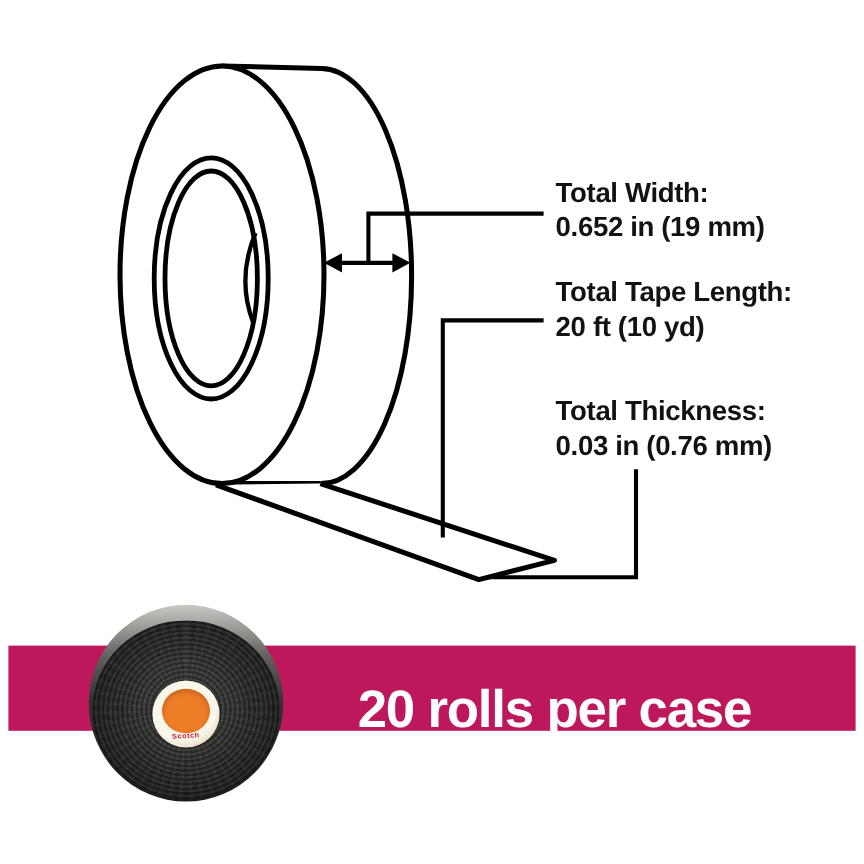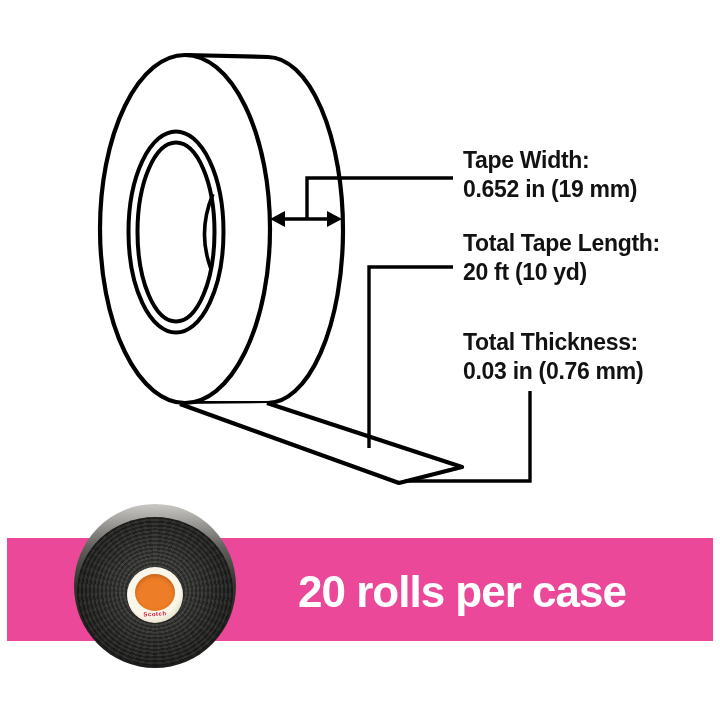--- a/index.html
+++ b/index.html
@@ -10,22 +10,22 @@
   .drawing{position:absolute;left:0;top:0;}
   .spec{
     position:absolute;left:463px;color:#121212;
     font-size:23px;line-height:29px;letter-spacing:-0.3px;font-weight:700;
   }
   .spec .spec-value{font-weight:700;}
   .spec-0{top:146px;}
   .spec-1{top:229px;}
   .spec-2{top:328px;}
   .banner{
-    position:absolute;left:7px;top:538px;width:706px;height:103px;
-    background:#ec4899;z-index:1;text-decoration:underline;
+    position:absolute;left:7px;top:538px;width:706px;height:71px;
+    background:#be185d;z-index:1;text-decoration:underline;
   }
   .banner-text{
     position:absolute;left:240px;top:0;width:430px;height:99px;
     display:flex;align-items:center;justify-content:center;
     color:#ffffff;font-size:44px;font-weight:700;letter-spacing:-1px;
     padding-top:8px;box-sizing:border-box;
   }
   
   .roll-photo{position:absolute;left:74px;top:504px;width:162px;height:164px;z-index:2;}
   .roll-rim{
@@ -80,21 +80,21 @@
     <path d="M 281,219 L 331,219" stroke="#000" stroke-width="3.6"></path>
     <polygon points="270,219 285,211 285,227" fill="#000"></polygon>
     <polygon points="342,219 327,211 327,227" fill="#000"></polygon>
 
     <path d="M 307,219 L 307,178 L 453,178" stroke="#000" stroke-width="3.4" fill="none"></path>
     <path d="M 453,267 L 369,267 L 369,448" stroke="#000" stroke-width="3.4" fill="none"></path>
     <path d="M 530,391 L 530,481 L 405,481" stroke="#000" stroke-width="3.4" fill="none"></path>
   </svg>
 
   <div class="spec spec-0">
-    <div class="spec-label">Tape Width:</div>
+    <div class="spec-label">Total Width:</div>
     <div class="spec-value">0.652 in (19 mm)</div>
   </div>
   <div class="spec spec-1">
     <div class="spec-label">Total Tape Length:</div>
     <div class="spec-value">20 ft (10 yd)</div>
   </div>
   <div class="spec spec-2">
     <div class="spec-label">Total Thickness:</div>
     <div class="spec-value">0.03 in (0.76 mm)</div>
   </div>

